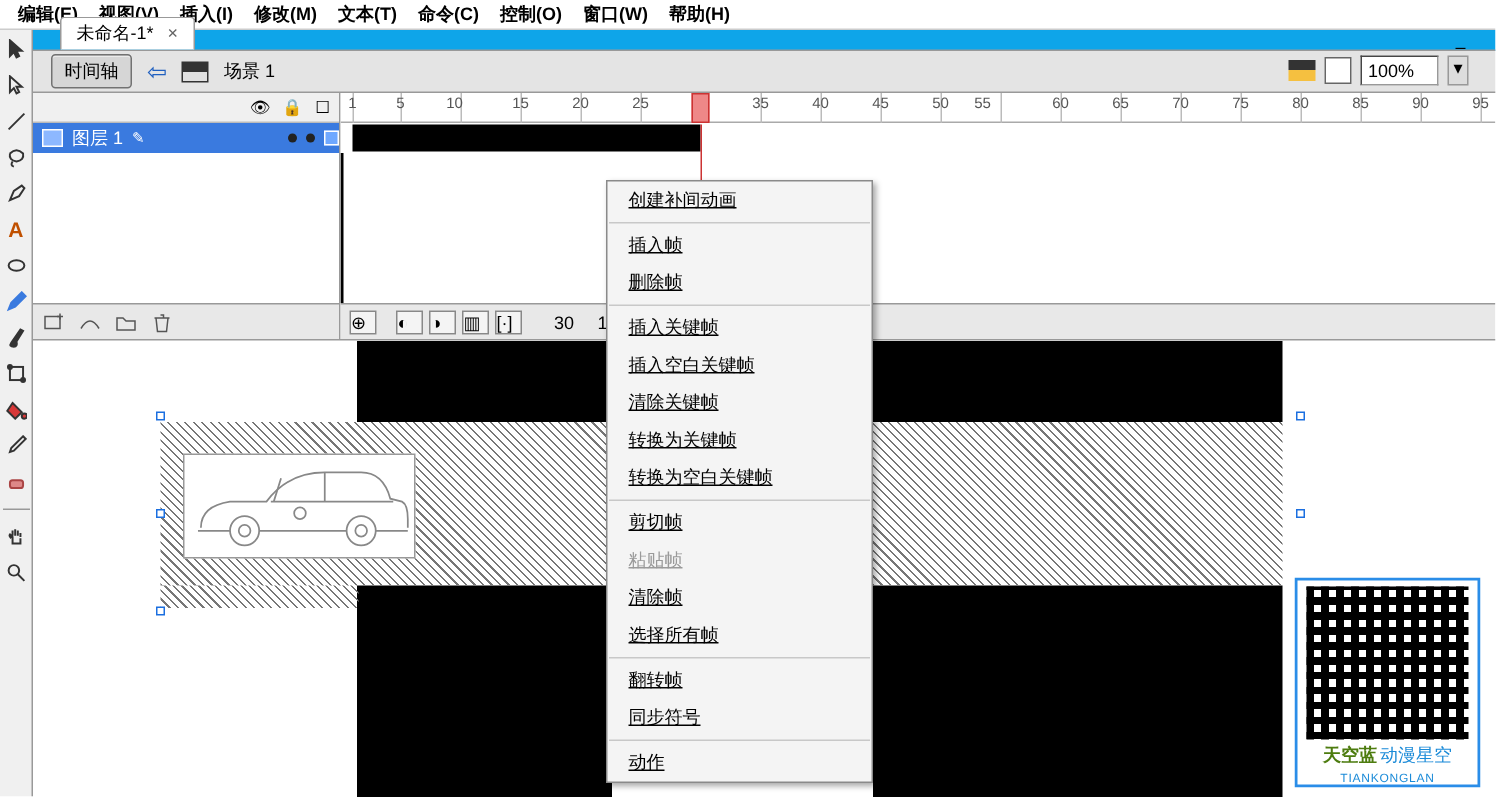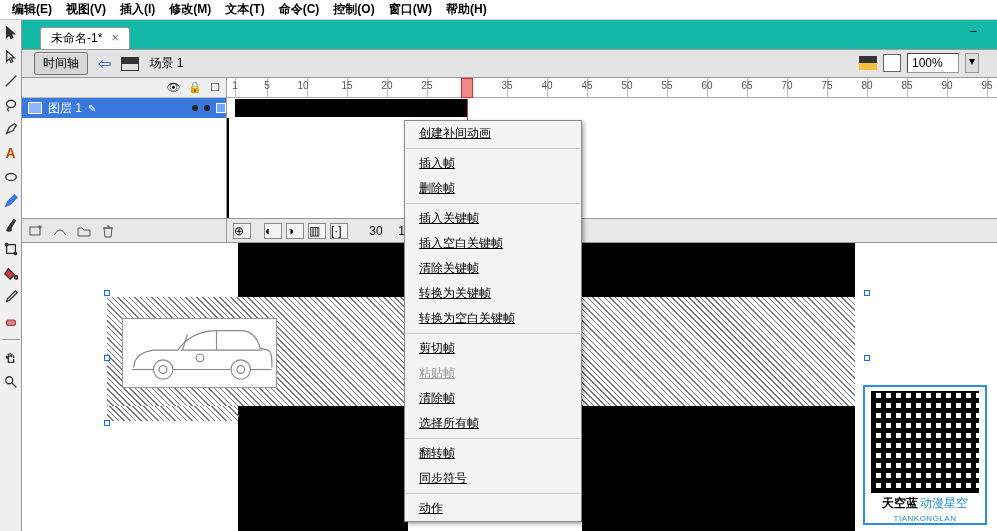--- a/index.html
+++ b/index.html
@@ -7,21 +7,21 @@
 
 .menubar { height: 20px; background: #fff; display: flex; align-items: center; padding-left: 12px; gap: 14px; border-bottom: 1px solid #ccc; }
 .menubar span { color: #000; cursor: default; font-weight: bold; }
 
 .left-toolbox { position: absolute; left: 0; top: 20px; width: 22px; height: 511px; background: #f0f0f0; border-right: 1px solid #999; display: flex; flex-direction: column; align-items: center; padding-top: 4px; gap: 6px; }
 .tool { width: 18px; height: 18px; display: flex; align-items: center; justify-content: center; font-size: 14px; color: #333; }
 .tool svg { width: 14px; height: 14px; stroke: #333; fill: none; stroke-width: 1.5; }
 
 .main { position: absolute; left: 22px; top: 20px; right: 0; bottom: 0; }
 
-.tabbar { height: 30px; background: #14b8a6; display: flex; align-items: flex-end; padding-left: 18px; border-bottom: 1px solid #999; position: relative; }
+.tabbar { height: 14px; background: #0ea5e9; display: flex; align-items: flex-end; padding-left: 18px; border-bottom: 1px solid #999; position: relative; }
 .tab { background: #fff; border: 1px solid #999; border-bottom: none; padding: 2px 10px; border-top-left-radius: 3px; border-top-right-radius: 3px; }
 .tab .x { margin-left: 6px; color: #666; }
 .tab-min { position: absolute; right: 20px; top: 4px; }
 
 .scenebar { height: 28px; background: #e4e4e4; display: flex; align-items: center; padding-left: 12px; gap: 10px; border-bottom: 1px solid #999; position: relative; }
 .timeaxis-btn { border: 1px solid #727272; background: #d6d6d6; padding: 2px 8px; border-radius: 3px; box-shadow: inset 0 1px 0 rgba(255,255,255,.5); }
 .back-icon { color: #2060c0; font-size: 16px; }
 .clap { width: 18px; height: 14px; background: linear-gradient(#333 50%, #e0e0e0 50%); border: 1px solid #333; }
 .zoom-box { position: absolute; right: 18px; top: 3px; display: flex; gap: 6px; align-items: center; }
 .zoom-box .ic { width: 18px; height: 18px; border: 1px solid #666; background:#fff; }
@@ -74,21 +74,21 @@
 .context-menu .mi.disabled { color: #9a9a9a; }
 .context-menu .sep { height: 1px; background: #c8c8c8; margin: 2px 1px; }
 
 .qr-box { position:absolute; right: 10px; bottom: 6px; width: 124px; height: 140px; background:#fff; border:2px solid #2a8de8; display:flex; flex-direction:column; align-items:center; z-index:60; }
 .qr { width:108px; height:108px; margin-top:4px; background:
   repeating-linear-gradient(0deg,#000 0 5px, transparent 5px 10px),
   repeating-linear-gradient(90deg,#000 0 5px, transparent 5px 10px);
   filter: contrast(1.2);
 }
 .qr-label { font-size:11px; color:#1b8bd8; margin-top:2px; display:flex; align-items:center; gap:2px;}
-.qr-label b { color:#000000; }
+.qr-label b { color:#4d7c0f; }
 .qr-label .en { color:#1b8bd8; font-size:8px; display:block; letter-spacing:0.5px; }
 </style>
 </head>
 <body>
 
 <div class="menubar">
   <span>编辑(E)</span>
   <span>视图(V)</span>
   <span>插入(I)</span>
   <span>修改(M)</span>
@@ -253,21 +253,21 @@
           <div class="ticklabel" style="left: 240px;">30</div>
           <div class="tick" style="left: 280px;"></div>
           <div class="ticklabel" style="left: 280px;">35</div>
           <div class="tick" style="left: 320px;"></div>
           <div class="ticklabel" style="left: 320px;">40</div>
           <div class="tick" style="left: 360px;"></div>
           <div class="ticklabel" style="left: 360px;">45</div>
           <div class="tick" style="left: 400px;"></div>
           <div class="ticklabel" style="left: 400px;">50</div>
           <div class="tick" style="left: 440px;"></div>
-          <div class="ticklabel" style="left: 440px;">55</div>
+          <div class="ticklabel" style="left: 428px;">55</div>
           <div class="tick" style="left: 480px;"></div>
           <div class="ticklabel" style="left: 480px;">60</div>
           <div class="tick" style="left: 520px;"></div>
           <div class="ticklabel" style="left: 520px;">65</div>
           <div class="tick" style="left: 560px;"></div>
           <div class="ticklabel" style="left: 560px;">70</div>
           <div class="tick" style="left: 600px;"></div>
           <div class="ticklabel" style="left: 600px;">75</div>
           <div class="tick" style="left: 640px;"></div>
           <div class="ticklabel" style="left: 640px;">80</div>

